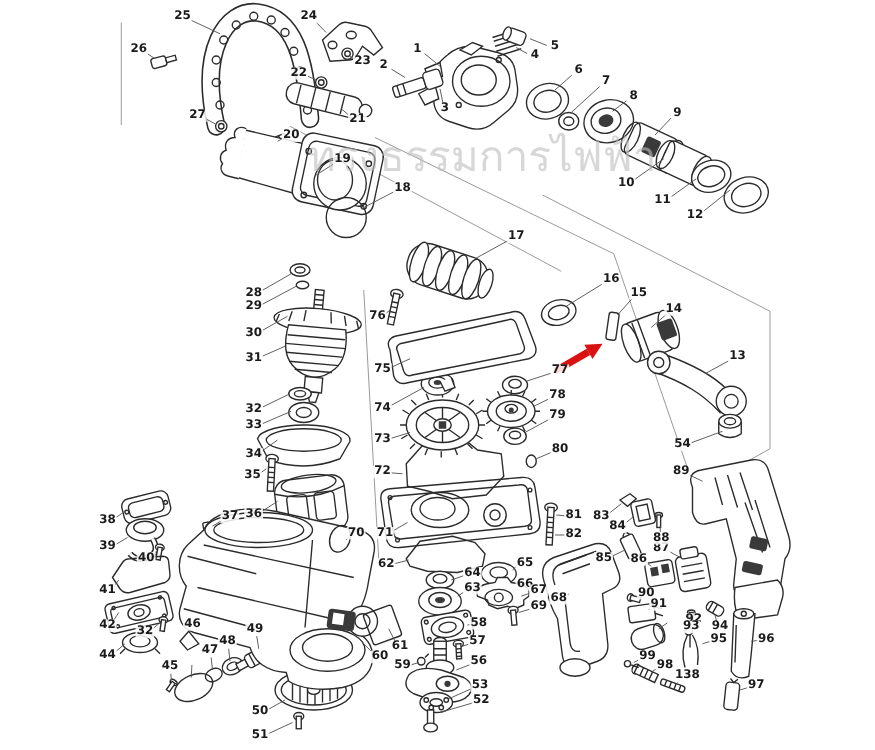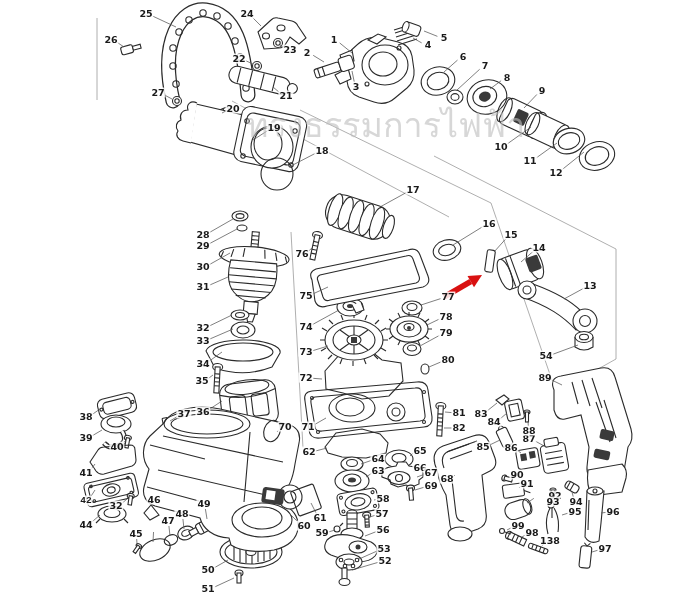--- a/index.html
+++ b/index.html
@@ -629,21 +629,21 @@
       <div class="plabel" style="left: 203px; top: 328px; color: rgb(26, 26, 26); text-align: center;">32</div>
       <div class="plabel" style="left: 203px; top: 341px; color: rgb(26, 26, 26);">33</div>
       <div class="plabel" style="left: 203px; top: 364px; color: rgb(26, 26, 26);">34</div>
       <div class="plabel" style="left: 202px; top: 381px; color: rgb(26, 26, 26);">35</div>
       <div class="plabel" style="left: 203px; top: 412px; color: rgb(26, 26, 26);">36</div>
       <div class="plabel" style="left: 184px; top: 414px; color: rgb(26, 26, 26);">37</div>
       <div class="plabel" style="left: 86px; top: 417px; color: rgb(26, 26, 26);">38</div>
       <div class="plabel" style="left: 86px; top: 438px; color: rgb(26, 26, 26);">39</div>
       <div class="plabel" style="left: 117px; top: 447px; color: rgb(26, 26, 26);">40</div>
       <div class="plabel" style="left: 86px; top: 473px; color: rgb(26, 26, 26);">41</div>
-      <div class="plabel" style="left: 86px; top: 501px; color: rgb(26, 26, 26); font-family: Liberation Mono, monospace;">42</div>
+      <div class="plabel" style="left: 86px; top: 501px; color: rgb(26, 26, 26);">42</div>
       <div class="plabel" style="left: 116px; top: 506px; color: rgb(26, 26, 26);">32</div>
       <div class="plabel" style="left: 86px; top: 525px; color: rgb(26, 26, 26);">44</div>
       <div class="plabel" style="left: 136px; top: 534px; color: rgb(26, 26, 26);">45</div>
       <div class="plabel" style="left: 154px; top: 500px; color: rgb(26, 26, 26);">46</div>
       <div class="plabel" style="left: 168px; top: 521px; color: rgb(26, 26, 26);">47</div>
       <div class="plabel" style="left: 182px; top: 514px; color: rgb(26, 26, 26);">48</div>
       <div class="plabel" style="left: 204px; top: 504px; color: rgb(26, 26, 26);">49</div>
       <div class="plabel" style="left: 208px; top: 570px; color: rgb(26, 26, 26);">50</div>
       <div class="plabel" style="left: 208px; top: 589px; color: rgb(26, 26, 26);">51</div>
       <div class="plabel" style="left: 385px; top: 561px; color: rgb(26, 26, 26);">52</div>

